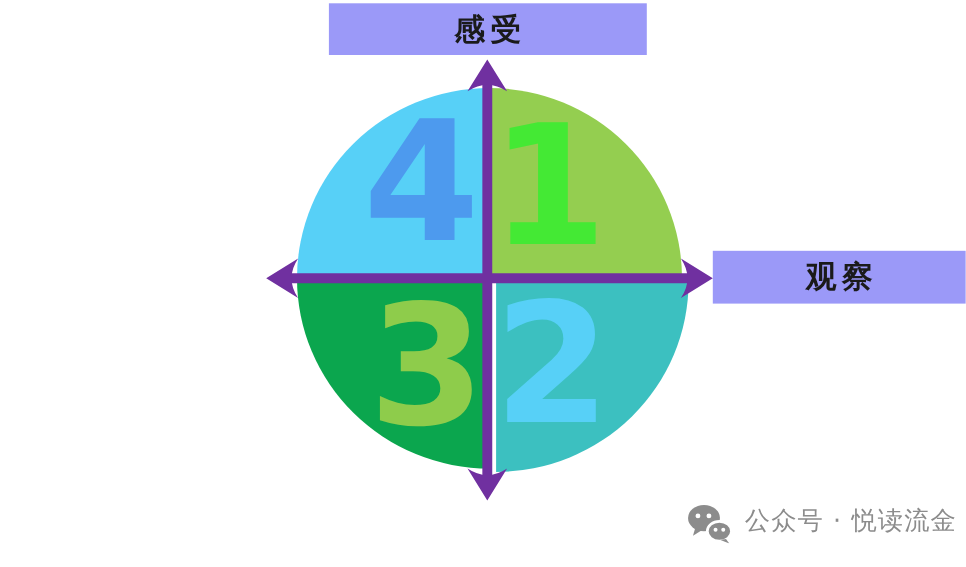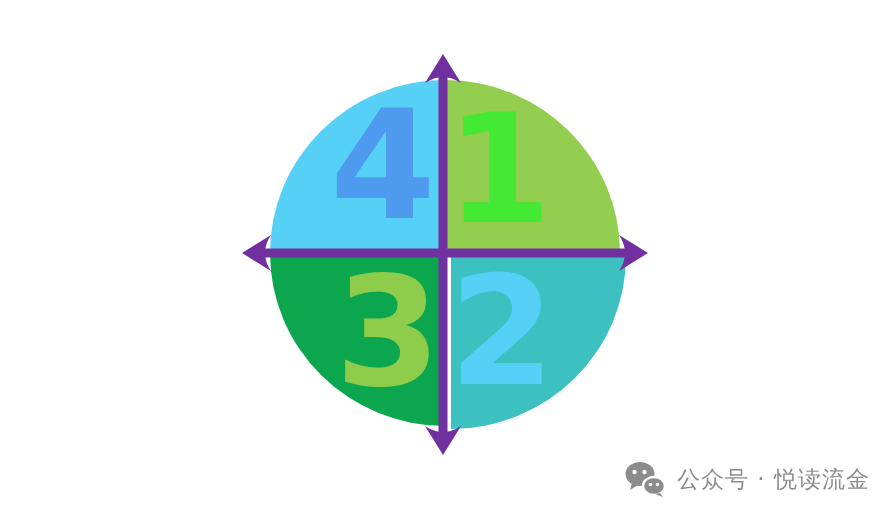--- a/index.html
+++ b/index.html
@@ -60,35 +60,37 @@
     pointer-events: none;
   }
 
   
   .watermark {
     position: absolute;
     right: 8px;
     top: 458px;
     height: 42px;
     display: flex;
-    align-items: center;
+    align-items: flex-start;
     gap: 9px;
   }
   .watermark-text {
     font-size: 23px;
     letter-spacing: 1px;
     white-space: nowrap;
   }
 </style>
 </head>
 <body>
 
 <div class="stage" style="background-color: rgb(255, 255, 255);">
 
+  <div class="label-box label-top" style="background-color: rgb(155, 153, 248); color: rgb(26, 26, 26);">感受</div>
 
+  <div class="label-box label-right" style="background-color: rgb(155, 153, 248); color: rgb(26, 26, 26);">观察</div>
 
 
 
   <div class="circle">
     <div class="quad quad-tl" style="background-color: rgb(87, 208, 247);"></div>
     <div class="quad quad-tr" style="background-color: rgb(148, 206, 80);"></div>
     <div class="quad quad-bl" style="background-color: rgb(11, 166, 78);"></div>
     <div class="quad quad-br" style="background-color: rgb(60, 192, 192);"></div>
   </div>
 

